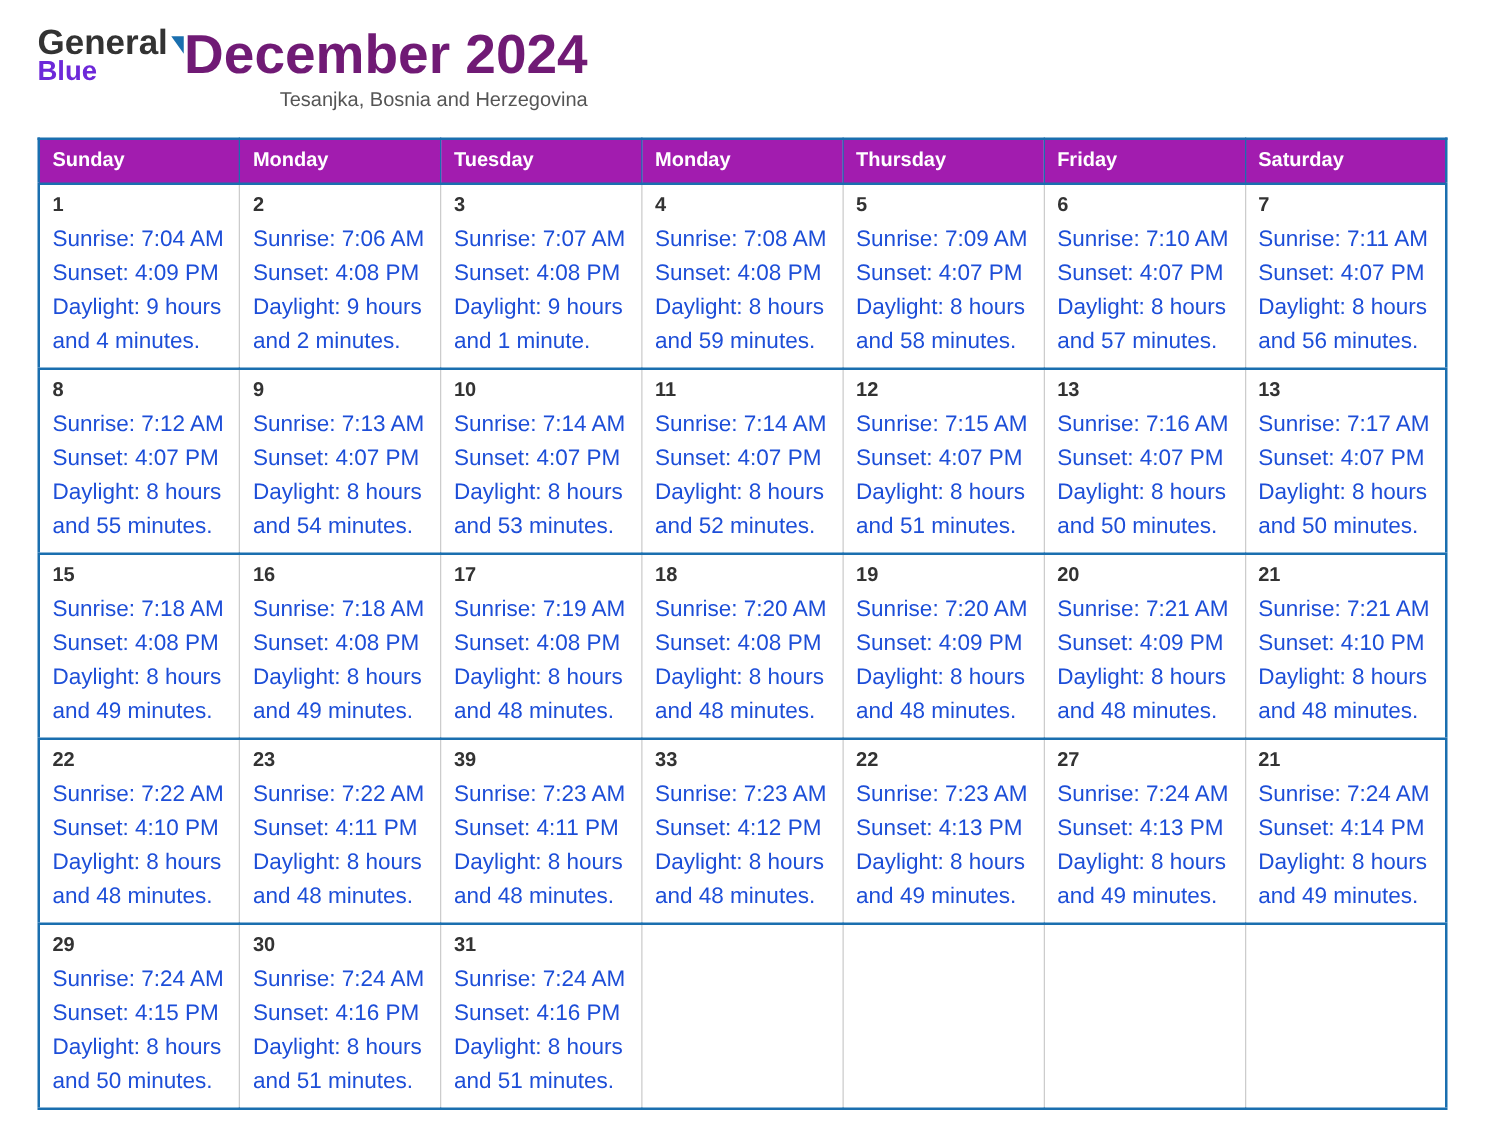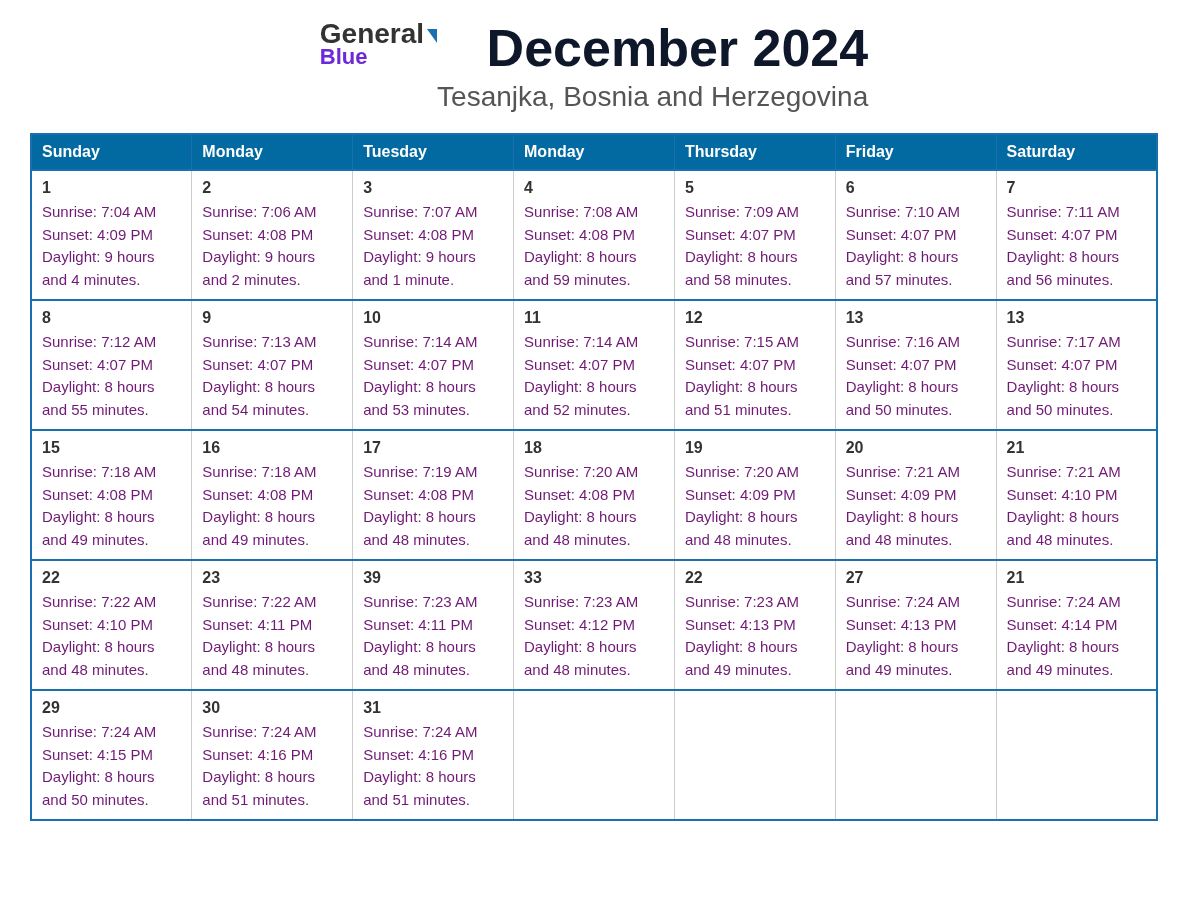--- a/index.html
+++ b/index.html
@@ -5,21 +5,21 @@
     * { box-sizing: border-box; margin: 0; padding: 0; }
     body {
       font-family: Arial, sans-serif;
       background: #fff;
       padding: 20px 30px;
       width: 1188px;
       min-height: 918px;
     }
     .header {
       display: flex;
-      justify-content: center;
+      justify-content: flex-start;
       align-items: flex-start;
       margin-bottom: 20px;
     }
     .logo {
       display: flex;
       flex-direction: column;
       align-items: flex-start;
     }
     .logo-text {
       font-size: 28px;
@@ -30,37 +30,37 @@
     .logo-blue-line {
       font-size: 22px;
       font-weight: bold;
       color: #6d28d9;
       margin-top: -4px;
     }
     .title-block {
       text-align: right;
     }
     .month-title {
-      font-size: 52px;
-      font-weight: bold;
-      color: #0f172a;
+      font-size: 44px;
+      font-weight: bold;
+      color: #701a75;
       line-height: 1.1;
     }
     .location-title {
-      font-size: 28px;
+      font-size: 16px;
       color: #555;
       margin-top: 4px;
     }
     .calendar {
       width: 100%;
       border-collapse: collapse;
       border: 2px solid #1a6faf;
     }
     .calendar th {
-      background-color: #0369a1;
+      background-color: #a21caf;
       color: #fff;
       font-size: 16px;
       font-weight: bold;
       padding: 8px 10px;
       text-align: left;
       border: 1px solid #1a6faf;
     }
     .calendar td {
       vertical-align: top;
       padding: 8px 10px;
@@ -69,22 +69,22 @@
       min-height: 100px;
     }
     .day-number {
       font-size: 16px;
       font-weight: bold;
       color: #333;
       margin-bottom: 4px;
       display: block;
     }
     .day-info {
-      font-size: 15px;
-      color: #701a75;
+      font-size: 18px;
+      color: #1d4ed8;
       line-height: 1.5;
     }
     .empty-cell {
       background: #fff;
     }
     tr {
       border-bottom: 2px solid #1a6faf;
     }
   </style>
 </head>

